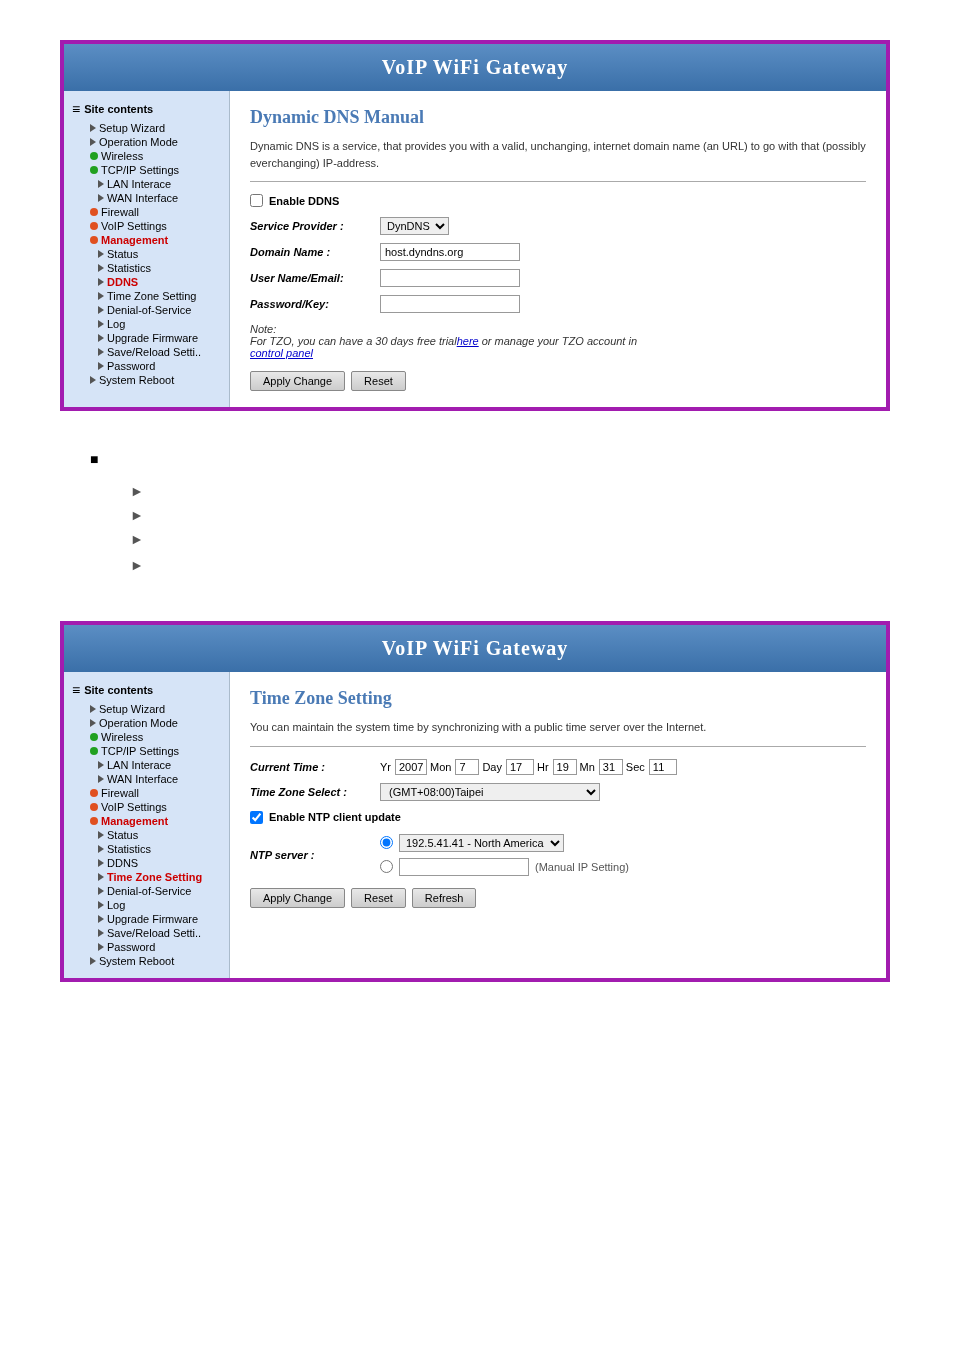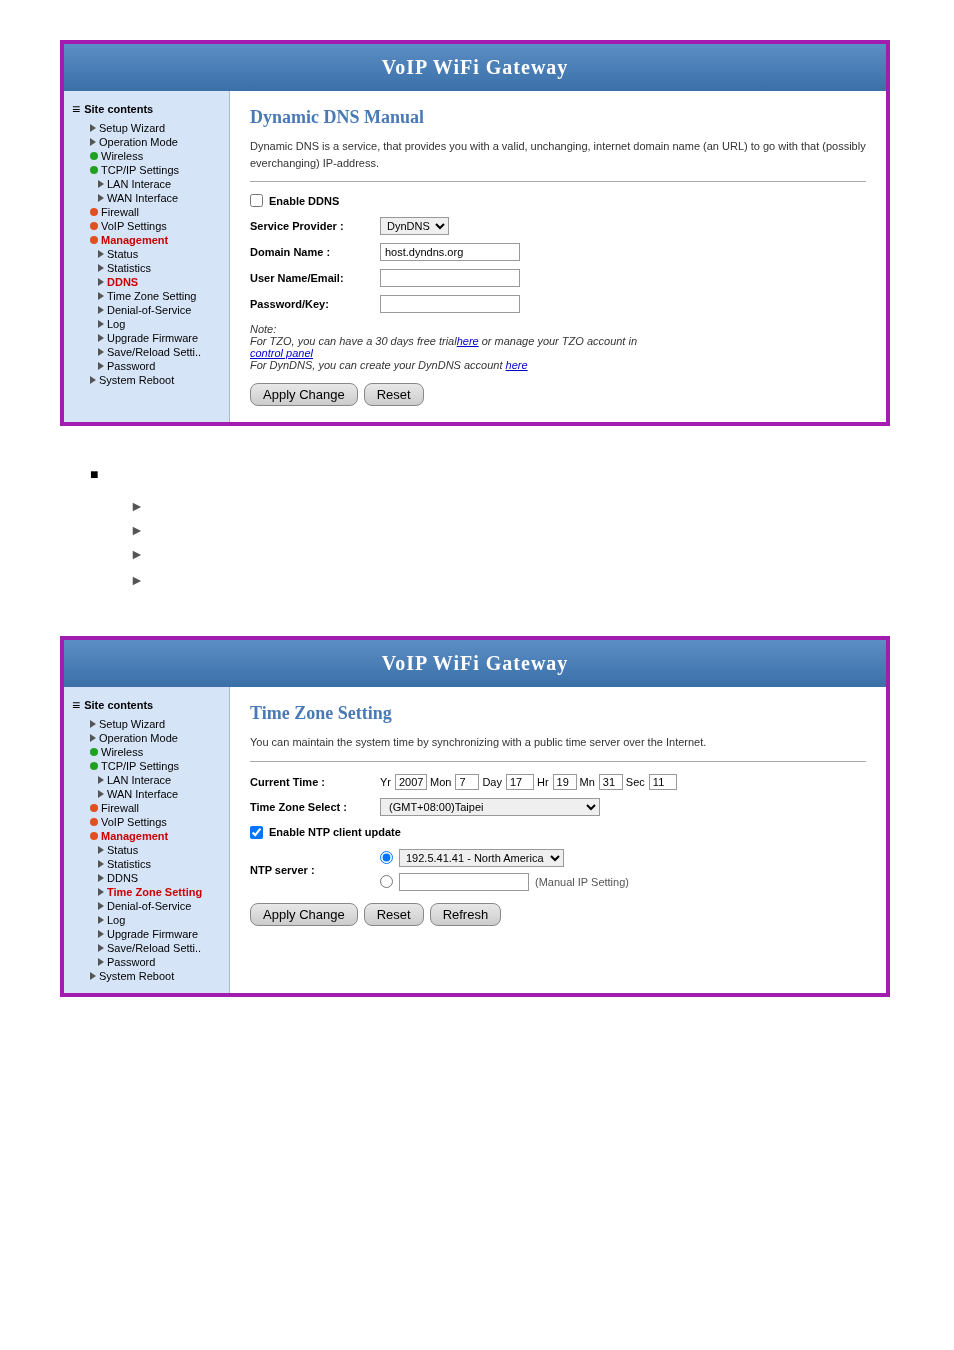--- a/index.html
+++ b/index.html
@@ -121,20 +121,21 @@
       display: flex;
       align-items: center;
       margin-bottom: 8px;
     }
 
     .form-label {
       font-weight: bold;
       font-size: 11px;
       width: 130px;
       flex-shrink: 0;
+      font-style: italic;
     }
 
     .form-input {
       border: 1px solid #999;
       padding: 2px 4px;
       font-size: 11px;
       width: 140px;
     }
 
     .form-select {
@@ -167,23 +168,23 @@
     .button-row {
       display: flex;
       gap: 6px;
       margin-top: 12px;
     }
 
     .btn {
       background: linear-gradient(to bottom, #e8e8e8, #cccccc);
       border: 1px solid #888;
       padding: 3px 12px;
-      font-size: 13px;
+      font-size: 11px;
       cursor: pointer;
-      border-radius: 8px;
+      border-radius: 2px;
     }
 
     
     .middle-section {
       padding: 10px 0;
       font-size: 12px;
     }
 
     .bullet-item {
       display: flex;
@@ -353,21 +354,20 @@
 
         <div class="form-row">
           <span class="form-label">Password/Key:</span>
           <input type="password" class="form-input" style="">
         </div>
 
         <div class="note-section">
           <div><em><span>Note:</span></em></div>
           <div><em><span>For TZO, you can have a 30 days free trial</span><a href="#">here</a><span> or manage your TZO account in</span></em></div>
           <div><em><a href="#">control panel</a></em></div>
-          <div><em><span>For DynDNS, you can create your DynDNS account </span><a href="#">here</a></em></div>
         </div>
 
         <div class="button-row">
           <button class="btn">Apply Change</button>
           <button class="btn">Reset</button>
         </div>
       </div>
     </div>
   </div>
 

